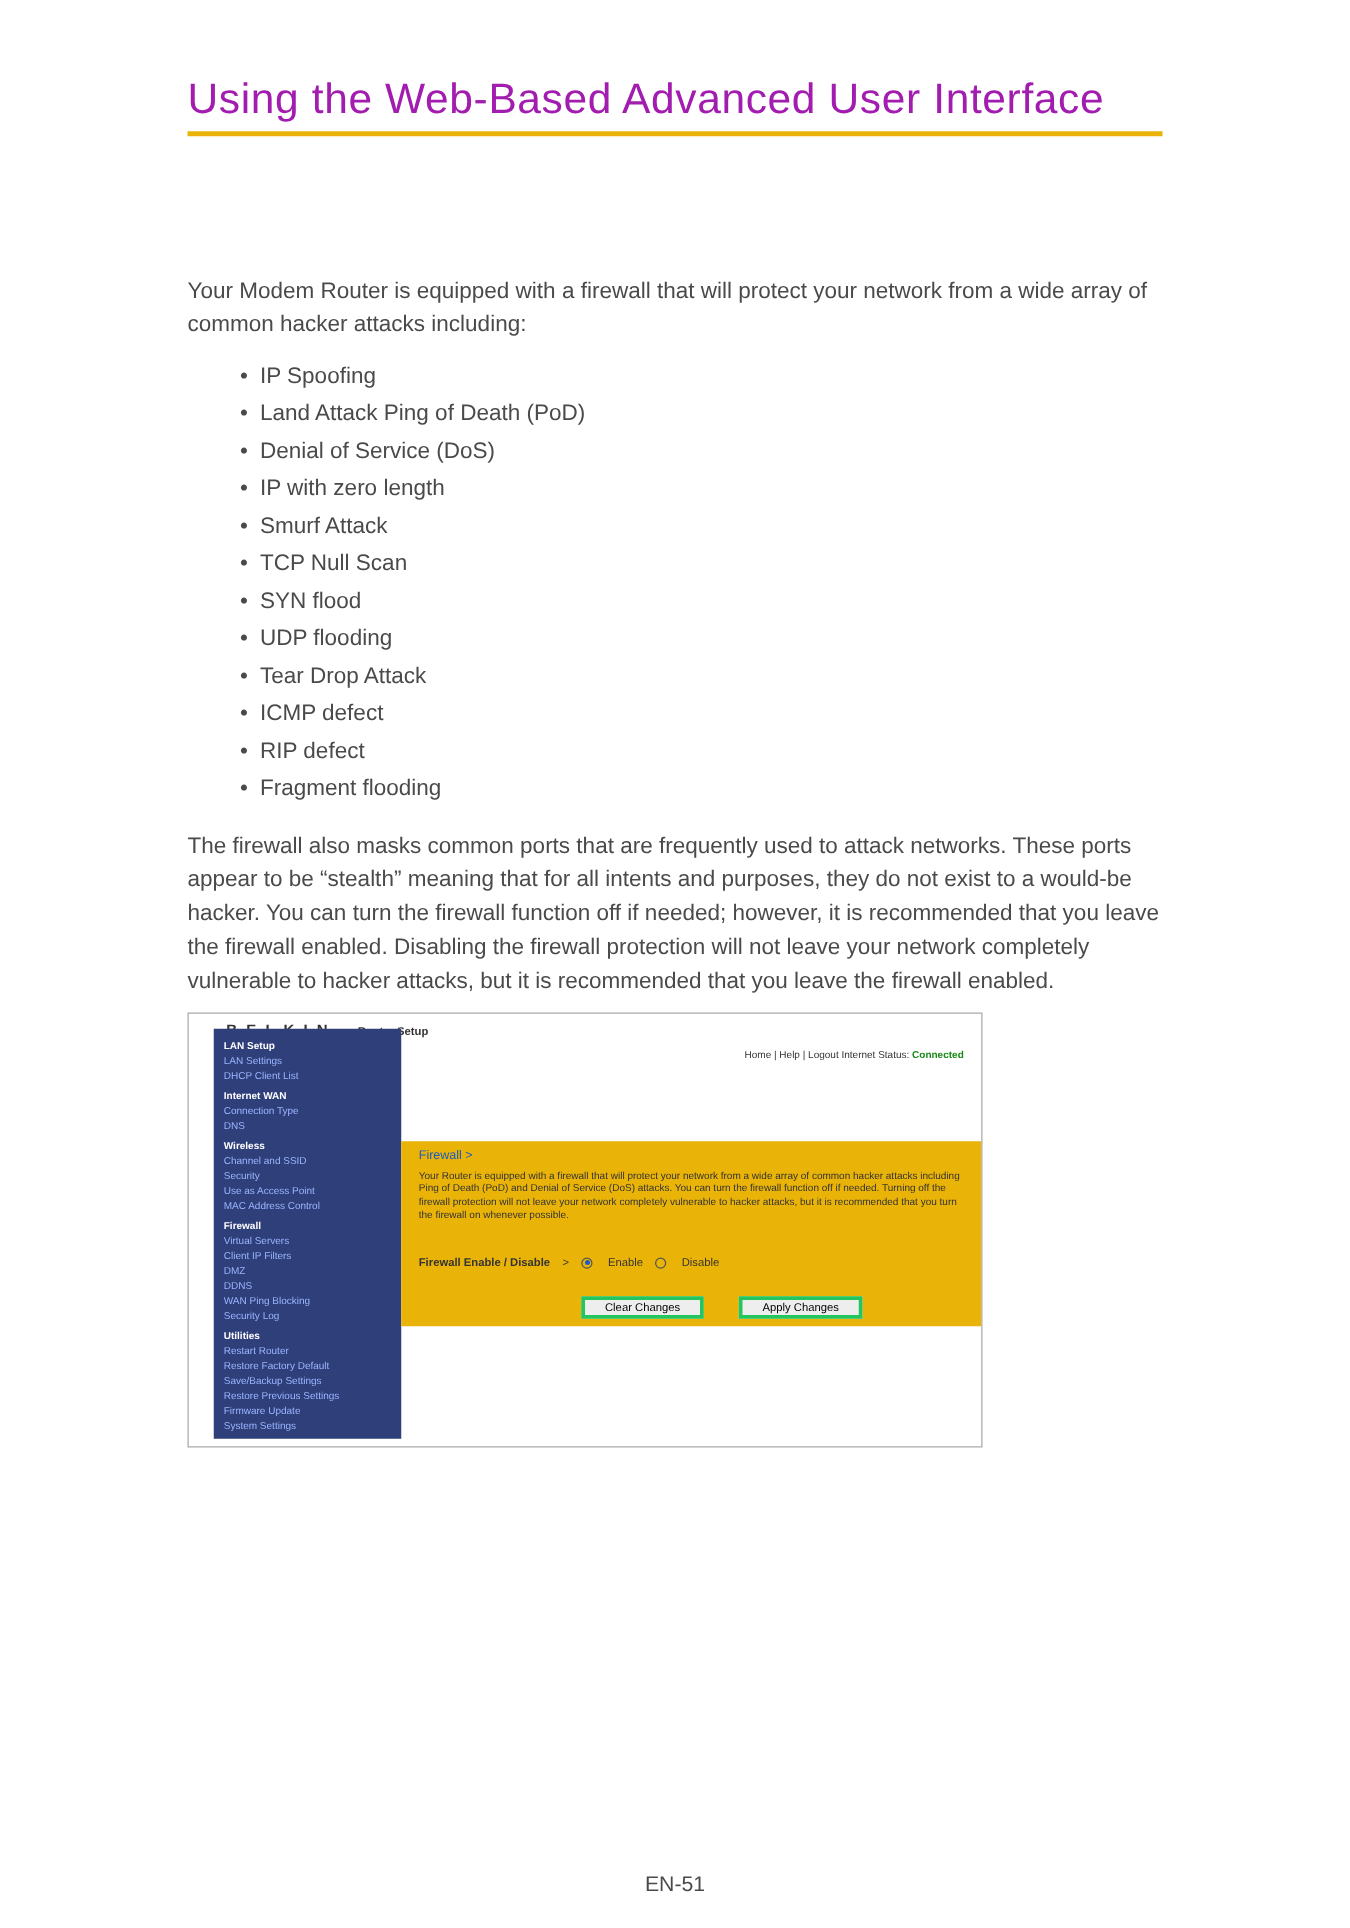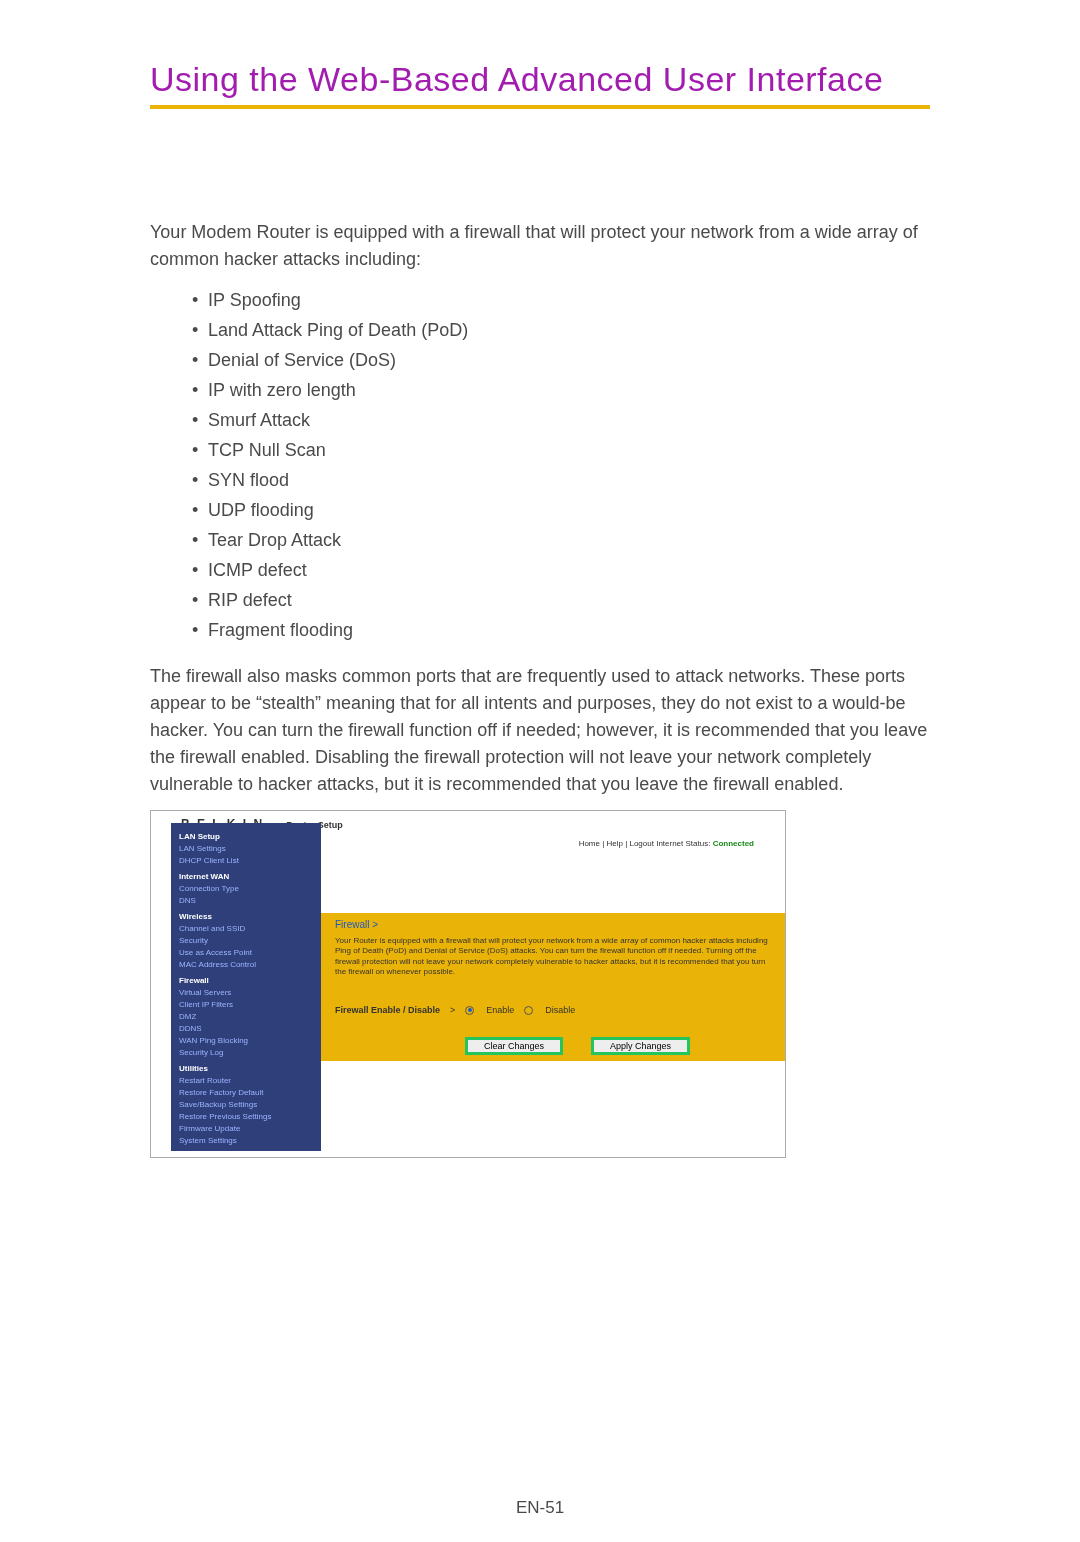--- a/index.html
+++ b/index.html
@@ -11,21 +11,21 @@
   ul.attacks { list-style: none; padding-left: 42px; margin-bottom: 24px; }
   ul.attacks li { font-size: 18px; line-height: 1.0; color: #4a4a4a; margin-bottom: 12px; }
   ul.attacks li::before { content: "•"; display: inline-block; width: 16px; }
   .closing { font-size: 18px; line-height: 1.5; color: #4a4a4a; margin-bottom: 12px; }
 
   
   .router { width: 636px; height: 348px; border: 1px solid #aaa; background: #fff; position: relative; font-size: 9px; color: #333; padding-left: 20px; }
   .router-head { display: flex; align-items: baseline; padding: 6px 10px 2px 10px; }
   .brand { font-size: 12px; font-weight: bold; letter-spacing: 2px; color: #333; }
   .setup { font-size: 9px; font-weight: bold; margin-left: 22px; color: #333; }
-  .top-links { position: absolute; top: 28px; right: 31px; font-size: 8px; color: #333; }
+  .top-links { position: absolute; top: 28px; right: 14px; font-size: 8px; color: #333; }
   .top-links .status { color: #1a8a1a; font-weight: bold; }
   .router-body { display: flex; height: calc(100% - 38px); align-items: center; }
   .sidebar { width: 150px; background: #2f3f7a; color: #bcd1ff; padding: 4px 0 4px 8px; font-size: 8px; line-height: 1.5; }
   .sidebar .hd { color: #fff; font-weight: bold; margin-top: 4px; }
   .sidebar .item { color: #9bb5ff; margin-left: 0px; }
   .content { flex: 1; padding: 6px 14px; background: #eab308; }
   .crumb { color: #1b5bc2; font-size: 10px; }
   .crumb .gt { color: #1b5bc2; }
   .desc { font-size: 8px; color: #333; margin-top: 6px; line-height: 1.3; max-width: 520px; }
   .row { margin-top: 28px; font-size: 9px; display: flex; align-items: center; gap: 10px; }

